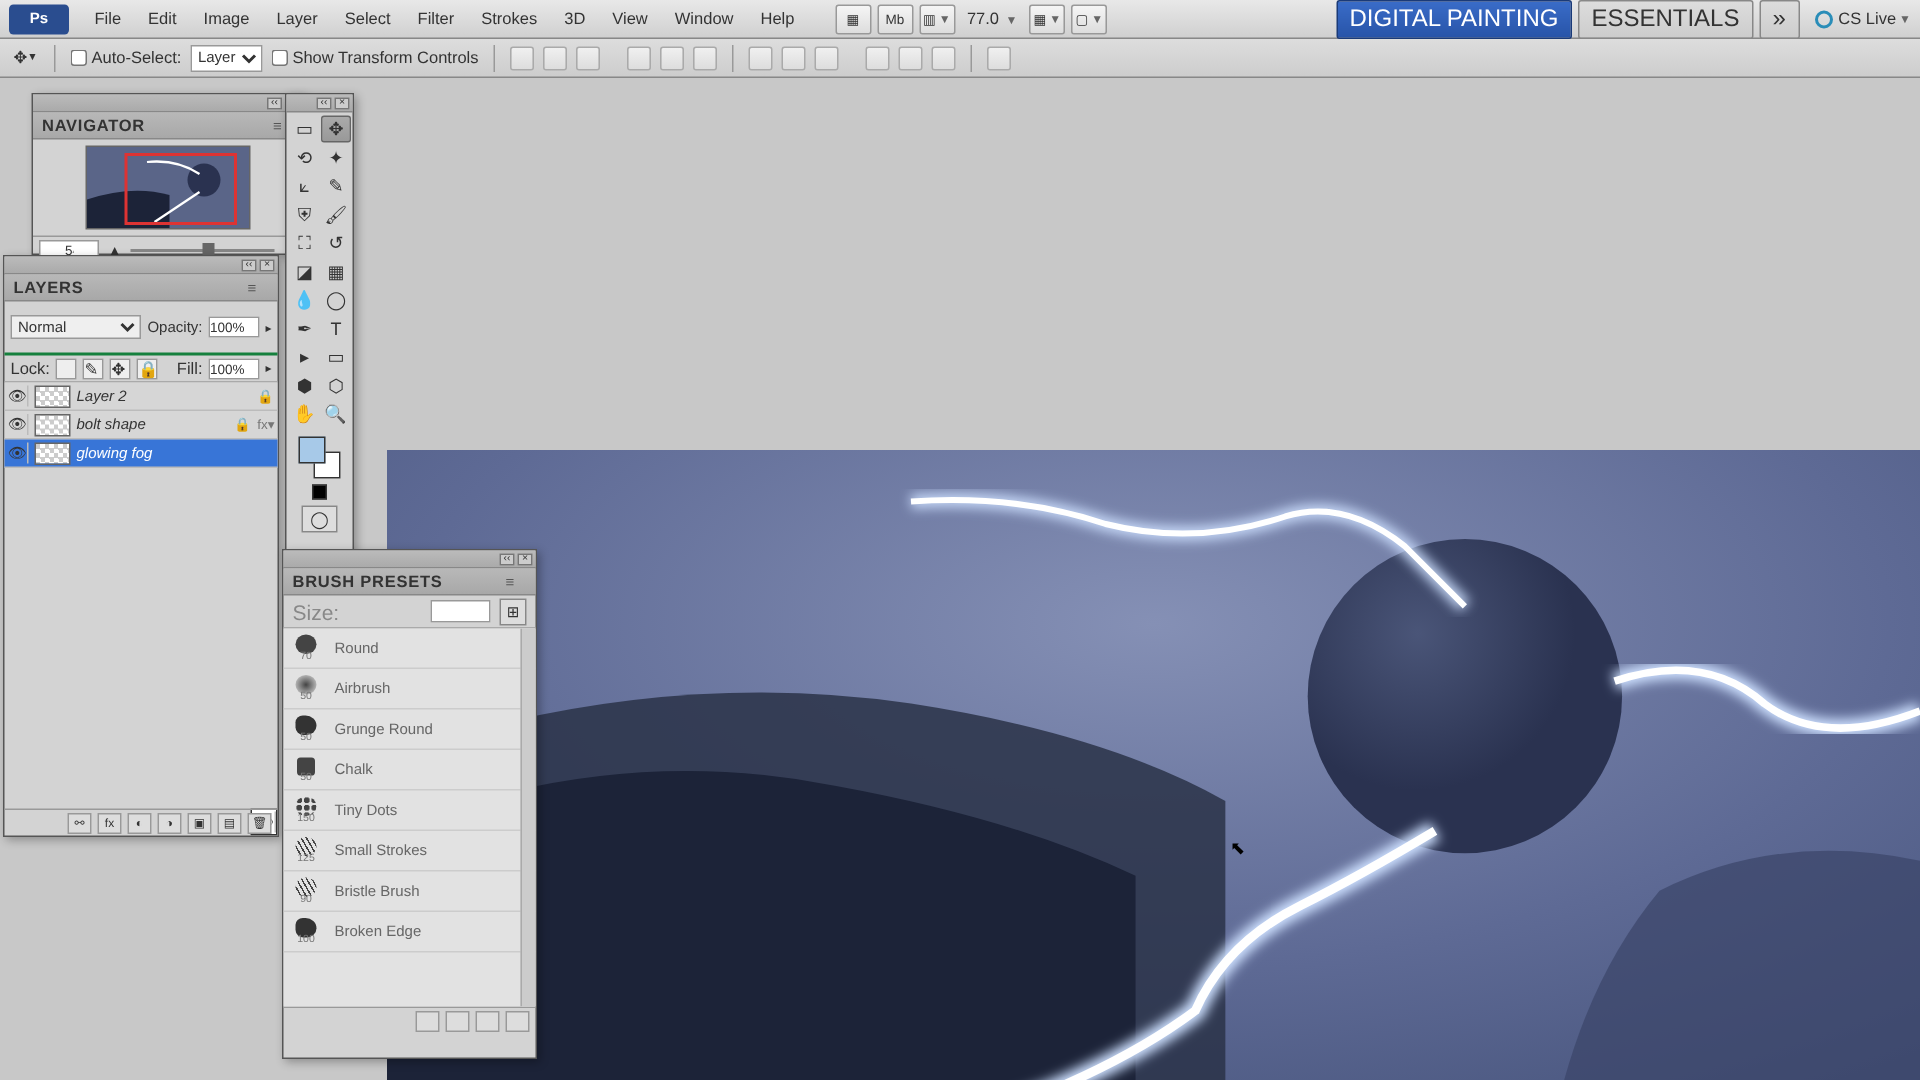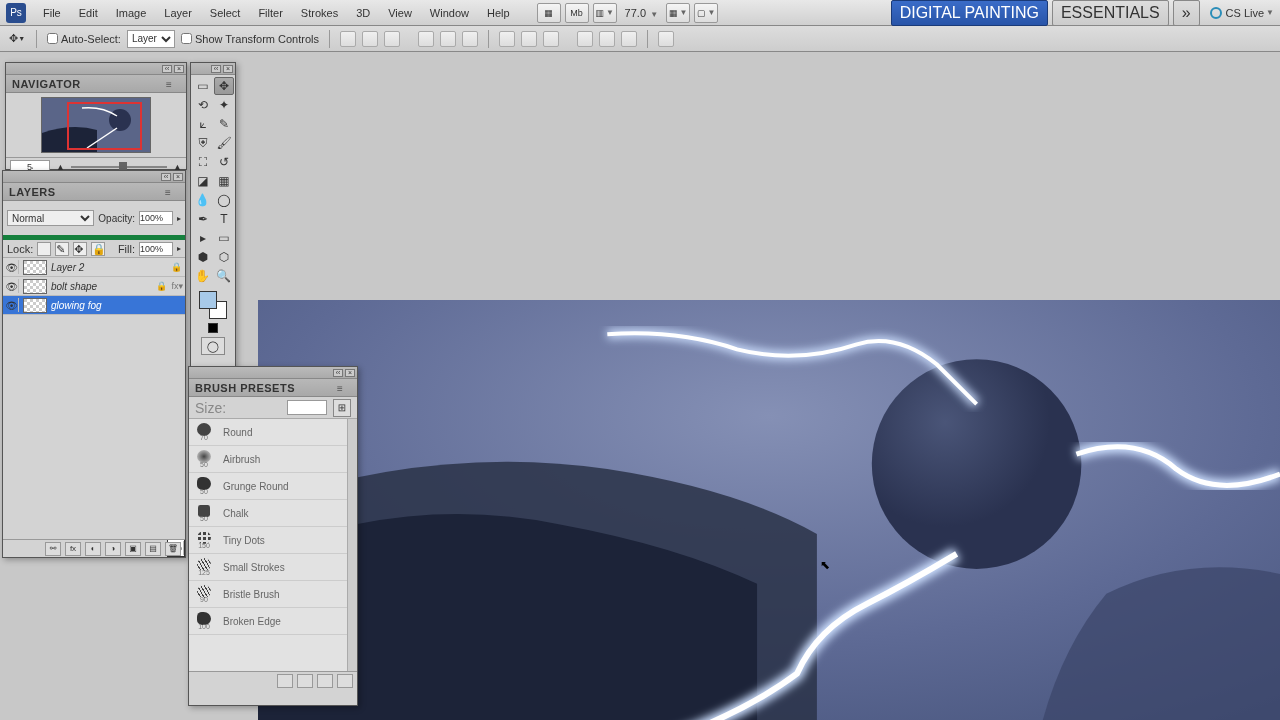--- a/index.html
+++ b/index.html
@@ -1,20 +1,20 @@
 <!DOCTYPE html>
 <html><head>
 <meta charset="utf-8">
 <style>
 *{margin:0;padding:0;box-sizing:border-box;font-family:Tahoma,Arial,sans-serif;font-size:11px;color:#333;user-select:none}
 body{background:#c8c8c8;width:1280px;height:720px;overflow:hidden;position:relative}
 
 
 .menubar{height:26px;background:linear-gradient(#e8e8e8,#d0d0d0);border-bottom:1px solid #888;display:flex;align-items:center;padding:0 6px}
-.ps-icon{width:20px;height:20px;background:#2a4d8f;border-radius:3px;color:#fff;font-weight:normal;font-size:10px;display:flex;align-items:center;justify-content:center;margin-right:8px}
+.ps-icon{width:40px;height:20px;background:#2a4d8f;border-radius:3px;color:#fff;font-weight:bold;font-size:10px;display:flex;align-items:center;justify-content:center;margin-right:8px}
 .menubar .mi{padding:4px 9px;cursor:pointer}
 .menubar .gap{flex:1}
 .menubar .iconbtn{width:24px;height:20px;border:1px solid #999;background:linear-gradient(#f5f5f5,#ddd);margin:0 2px;display:flex;align-items:center;justify-content:center;font-size:9px;border-radius:2px}
 .menubar .zoom{margin:0 6px;font-size:10px}
 .menubar .tri{font-size:8px;color:#666;margin-left:2px}
 .workspace-btn{padding:3px 8px;border:1px solid #888;background:linear-gradient(#ddd,#ccc);margin-left:4px;font-size:16px;border-radius:2px}
 .workspace-btn.active{background:linear-gradient(#3a6cc8,#2854a8);color:#fff;border-color:#1a3a78}
 .cslive{display:flex;align-items:center;margin-left:10px;font-size:10px}
 .cslive .ring{width:12px;height:12px;border:2px solid #2a8db8;border-radius:50%;margin-right:4px}
 
@@ -33,33 +33,33 @@
 
 
 .panel{position:absolute;background:#d3d3d3;border:1px solid #555;box-shadow:2px 2px 6px rgba(0,0,0,.3)}
 .panel-tabbar{height:12px;background:linear-gradient(#bbb,#aaa);border-bottom:1px solid #888;display:flex;justify-content:flex-end;align-items:center;padding:0 2px;gap:2px}
 .panel-tabbar .pb{width:10px;height:8px;background:#ccc;border:1px solid #777;font-size:7px;line-height:6px;text-align:center}
 .panel-header{height:18px;background:linear-gradient(#b8b8b8,#a8a8a8);border-bottom:1px solid #888;display:flex;align-items:center;padding:0 6px;font-size:10px;font-weight:bold;letter-spacing:.5px}
 .panel-header .sp{flex:1}
 .panel-header .menu{width:14px;height:10px;font-size:10px;color:#555}
 
 
-#navigator{left:5px;top:62px;width:182px;height:108px}
+#navigator{left:21px;top:62px;width:182px;height:108px}
 .nav-body{padding:4px;display:flex;align-items:center;justify-content:center;height:64px}
 .nav-thumb{width:110px;height:56px;border:1px solid #666;position:relative;overflow:hidden}
 .nav-view{position:absolute;left:25px;top:4px;width:75px;height:48px;border:2px solid #d33}
 .nav-footer{height:18px;border-top:1px solid #999;display:flex;align-items:center;padding:0 4px;gap:6px}
 .nav-footer input{width:40px;height:14px;font-size:9px;border:1px solid #999;padding:0 16px}
 .nav-slider{flex:1;height:10px;position:relative}
 .nav-slider::before{content:"";position:absolute;left:0;right:0;top:4px;height:2px;background:#888}
 .nav-slider .knob{position:absolute;left:48px;top:0;width:8px;height:10px;background:#666}
 
 
 #layers{left:2px;top:170px;width:184px;height:388px}
-.layers-controls{height:24px;display:flex;align-items:center;padding:17px 4px;gap:4px;border-bottom:5px solid #15803d}
+.layers-controls{height:24px;display:flex;align-items:center;padding:17px 4px;gap:4px;border-bottom:2px solid #15803d}
 .layers-controls select{font-size:10px;height:16px;border:1px solid #999;flex:1}
 .layers-controls .lbl{font-size:10px}
 .layers-controls input{width:34px;height:14px;font-size:9px;border:1px solid #999}
 .lock-row{height:18px;display:flex;align-items:center;padding:0 4px;gap:4px;border-bottom:1px solid #aaa;font-size:10px}
 .lock-row .lb{width:14px;height:14px;border:1px solid #999;background:#eee}
 .lock-row .sp{flex:1}
 .layer-list{background:#d6d6d6}
 .layer-row{height:19px;display:flex;align-items:center;border-bottom:1px solid #bbb;padding:0 2px;gap:4px}
 .layer-row .eye{width:14px;height:14px;display:flex;align-items:center;justify-content:center;font-size:10px;border-right:1px solid #bbb}
 .layer-row .thumb{width:24px;height:15px;border:1px solid #666;background:repeating-conic-gradient(#fff 0 25%,#ccc 0 50%) 0 0/6px 6px}

